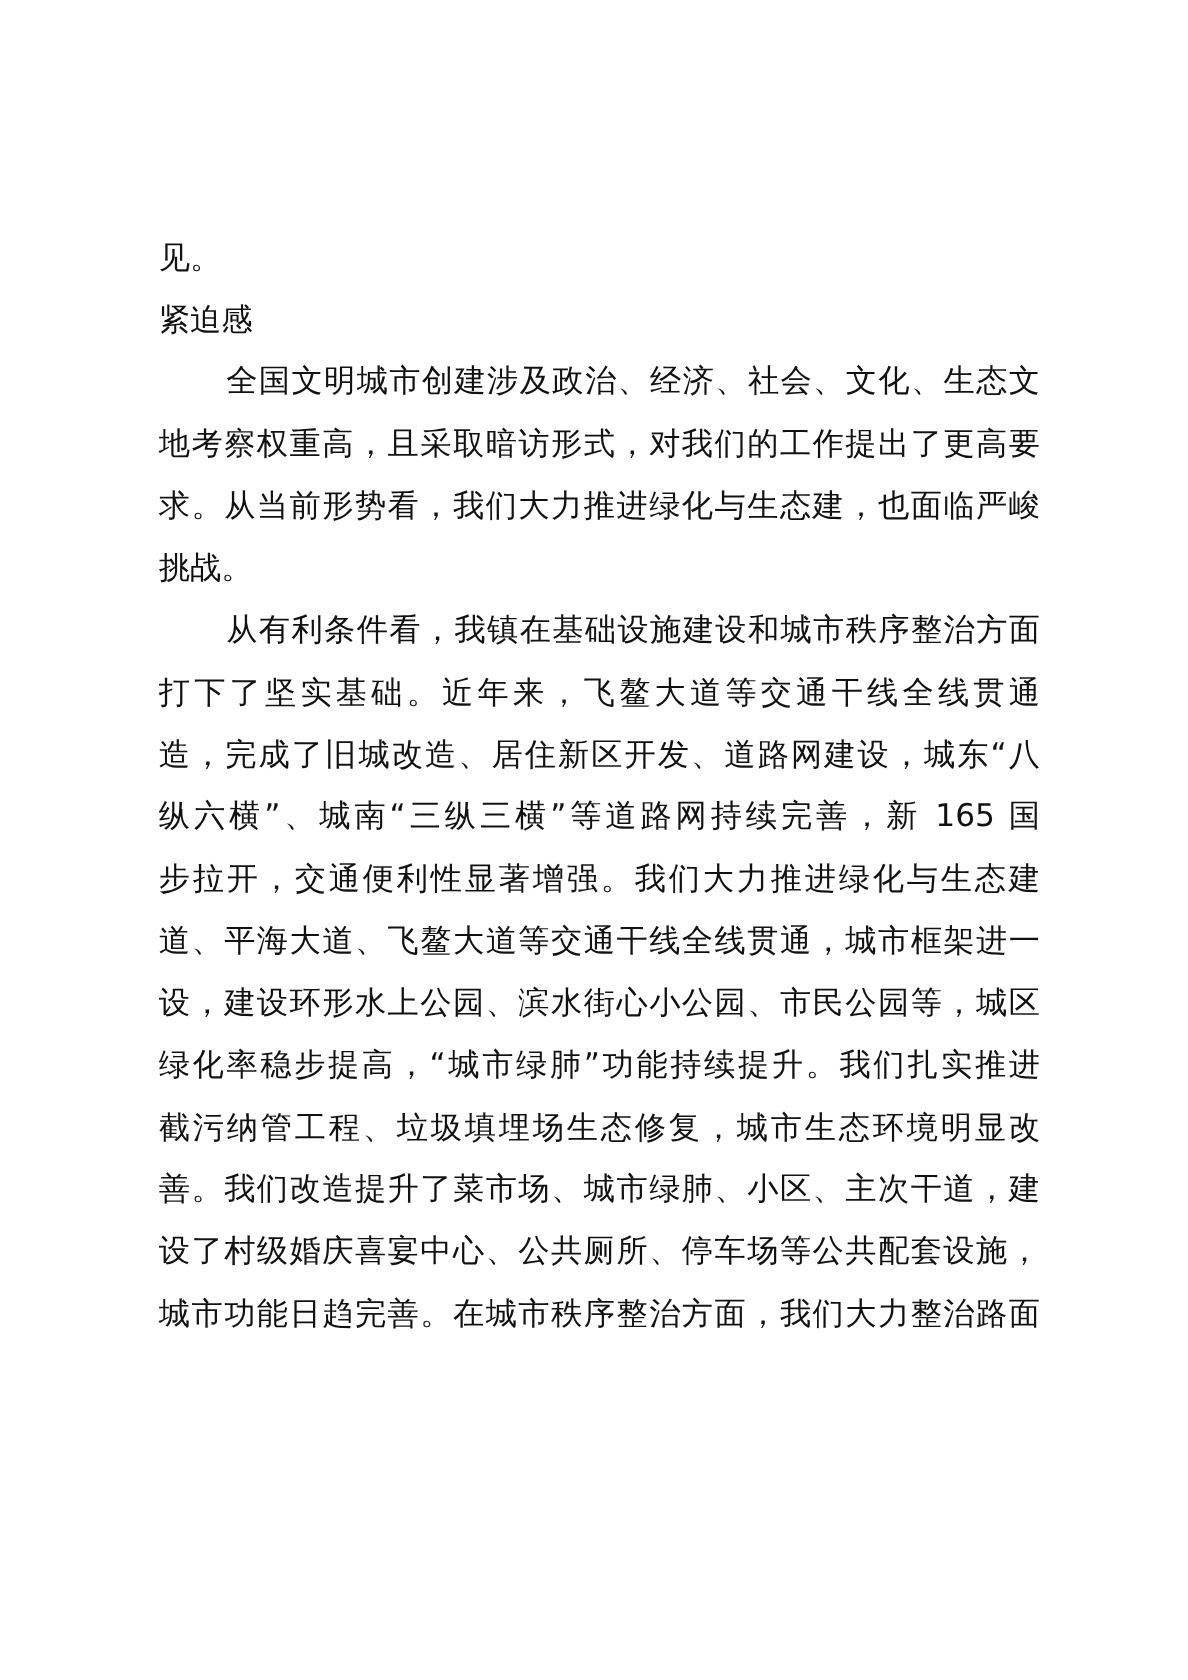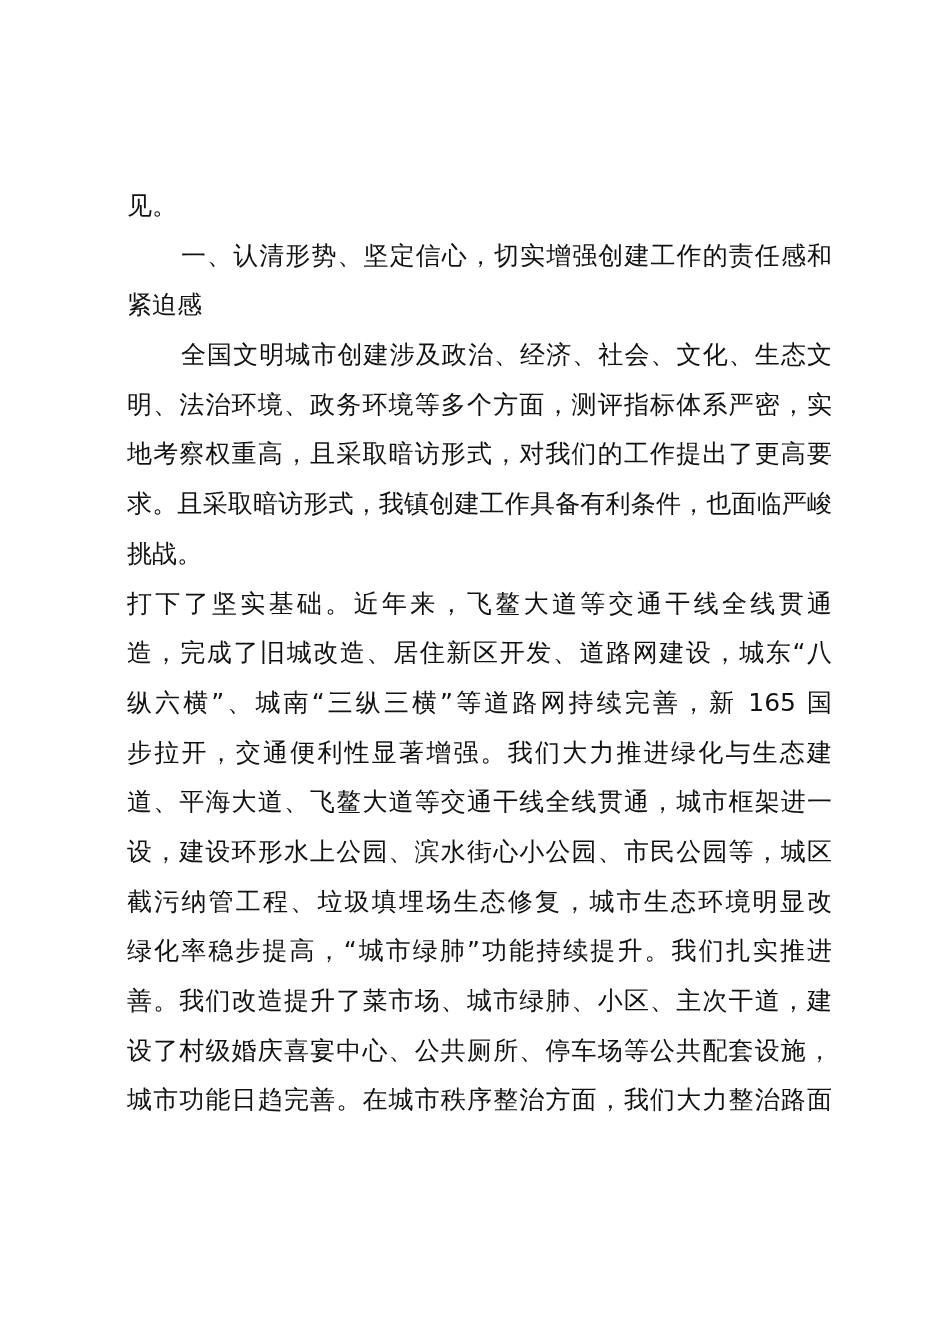--- a/index.html
+++ b/index.html
@@ -44,32 +44,31 @@
     .line.indent {
       padding-left: 54px;
     }
   </style>
 </head>
 <body>
 
 <div class="page">
   <div class="text-block">
     <div class="line last">见。</div>
-    <div class="line indent">一、认清形势、坚定信心，切实增强创建工作的责任感和</div>
     <div class="line last">紧迫感</div>
     <div class="line indent">全国文明城市创建涉及政治、经济、社会、文化、生态文</div>
-    <div class="line">明、法治环境、政务环境等多个方面，测评指标体系严密，实</div>
     <div class="line">地考察权重高，且采取暗访形式，对我们的工作提出了更高要</div>
-    <div class="line">求。且采取暗访形式，我镇创建工作具备有利条件，也面临严峻</div>
+    <div class="line">求。从当前形势看，我们大力推进绿化与生态建，也面临严峻</div>
     <div class="line last">挑战。</div>
+    <div class="line indent">从有利条件看，我镇在基础设施建设和城市秩序整治方面</div>
     <div class="line">打下了坚实基础。近年来，飞鳌大道等交通干线全线贯通</div>
     <div class="line">造，完成了旧城改造、居住新区开发、道路网建设，城东“八</div>
     <div class="line">纵六横”、城南“三纵三横”等道路网持续完善，新 165 国</div>
     <div class="line">步拉开，交通便利性显著增强。我们大力推进绿化与生态建</div>
     <div class="line">道、平海大道、飞鳌大道等交通干线全线贯通，城市框架进一</div>
     <div class="line">设，建设环形水上公园、滨水街心小公园、市民公园等，城区</div>
+    <div class="line">绿化率稳步提高，“城市绿肺”功能持续提升。我们扎实推进</div>
     <div class="line">截污纳管工程、垃圾填埋场生态修复，城市生态环境明显改</div>
-    <div class="line">绿化率稳步提高，“城市绿肺”功能持续提升。我们扎实推进</div>
     <div class="line">善。我们改造提升了菜市场、城市绿肺、小区、主次干道，建</div>
     <div class="line">设了村级婚庆喜宴中心、公共厕所、停车场等公共配套设施，</div>
     <div class="line">城市功能日趋完善。在城市秩序整治方面，我们大力整治路面</div>
   </div>
 </div>
 
 </body></html>

